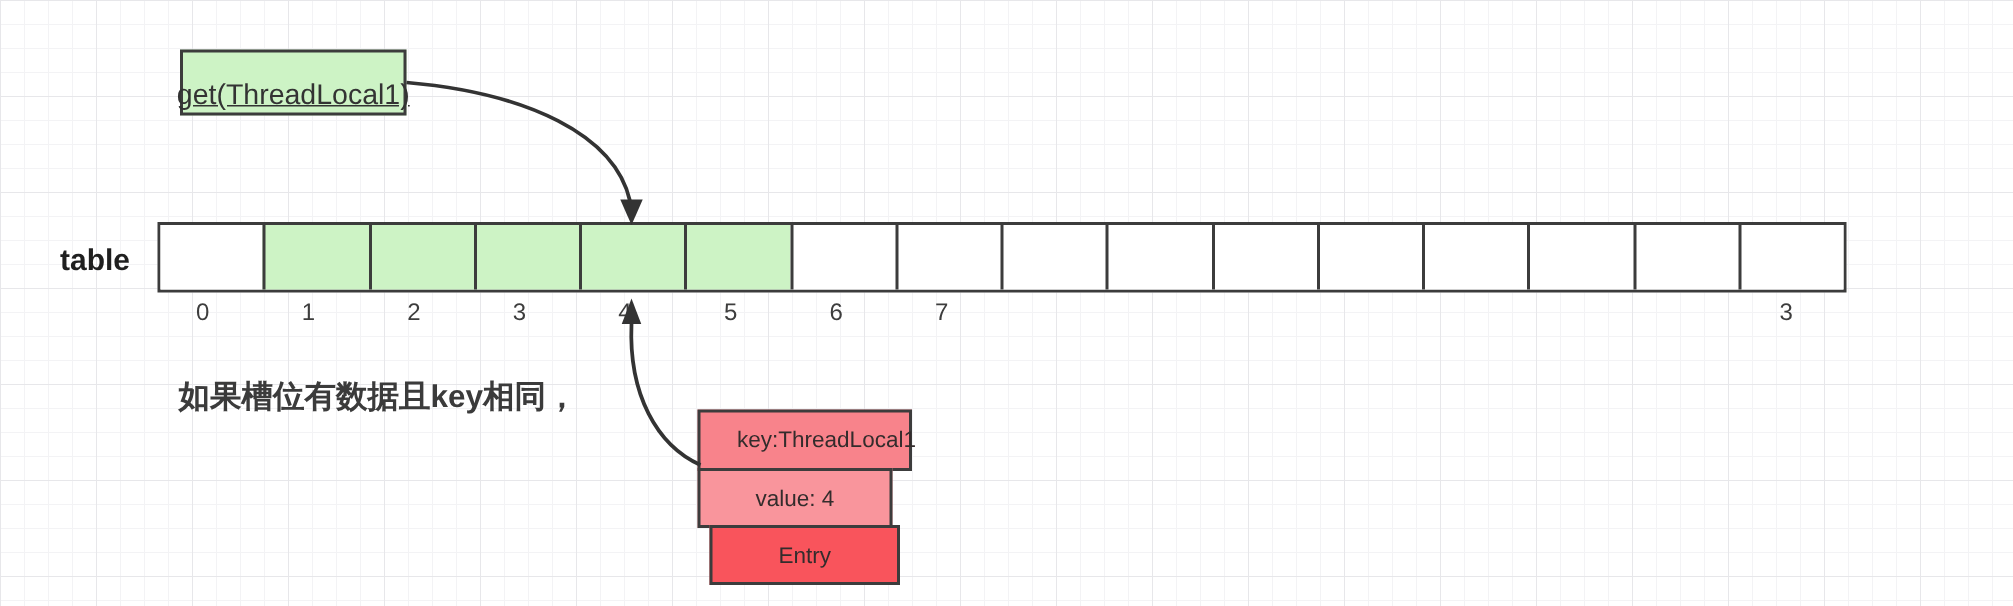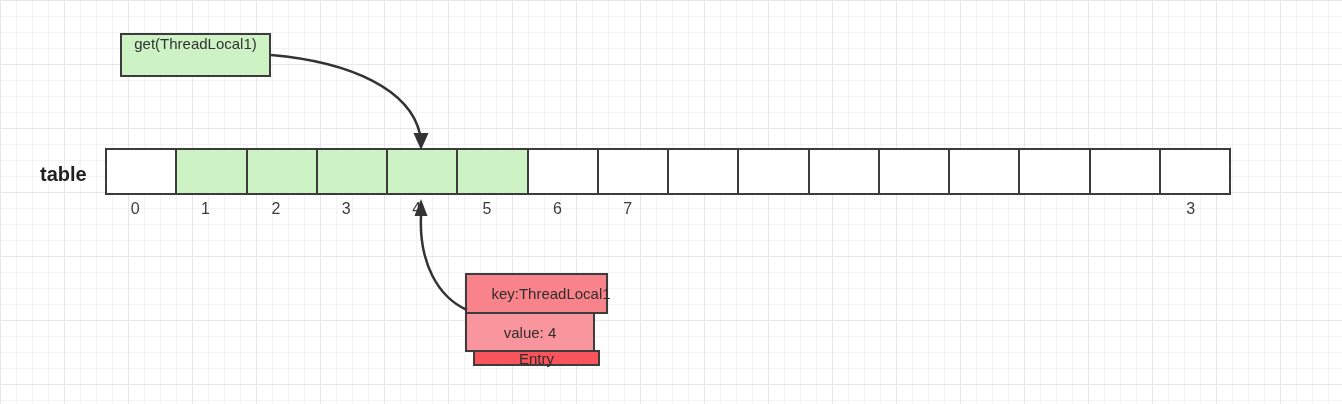--- a/index.html
+++ b/index.html
@@ -22,23 +22,24 @@
     color: #333;
   }
   .abs { position: absolute; }
 
   .call-box {
     left: 120px; top: 33px;
     width: 151px; height: 44px;
     background: var(--green, #cdf3c5);
     border: 2px solid var(--border, #3c3c3c);
     box-sizing: border-box;
-    display: flex; align-items: flex-start; justify-content: center;
-    font-size: 15px; color: #333;
+    display: flex; align-items: flex-end; justify-content: center;
+    font-size: 19px; color: #333;
     z-index: 2;
+    text-decoration: underline;
   }
 
   .table-name {
     left: 40px; top: 163px;
     font-size: 20px; font-weight: bold; color: #1f1f1f;
     z-index: 2;
   }
 
   .hash-cells {
     left: 105px; top: 148px;
@@ -84,21 +85,21 @@
 
   .entry-box {
     border: 2px solid var(--border, #3c3c3c);
     box-sizing: border-box;
     display: flex; align-items: center; justify-content: center;
     font-size: 15px; color: #332c2c;
     z-index: 2;
   }
   .entry-key   { left: 465px; top: 273px; width: 143px; height: 41px; background: var(--pink,  #f8838b); padding-left: 29px; }
   .entry-value { left: 465px; top: 312px; width: 130px; height: 40px; background: var(--pink2, #f9959c); }
-  .entry-type  { left: 473px; top: 350px; width: 127px; height: 16px; background: var(--red,   #f9545c); }
+  .entry-type  { left: 473px; top: 350px; width: 127px; height: 40px; background: var(--red,   #f9545c); }
 
   .arrow-layer {
     left: 0; top: 0;
     width: 1342px; height: 404px;
     pointer-events: none;
     z-index: 3;
   }
 </style>
 </head>
 <body style="--green: #cdf3c5; --pink: #f8838b; --pink2: #f9959c; --red: #f9545c; --border: #3c3c3c;">
@@ -141,20 +142,21 @@
     <div class="cell-label"></div>
     <div class="cell-label"></div>
     <div class="cell-label"></div>
     <div class="cell-label"></div>
     <div class="cell-label"></div>
     <div class="cell-label"></div>
     <div class="cell-label">3</div>
   </div>
 
 <div class="abs annotation">
+  <div>如果槽位有数据且key相同，</div>
 </div>
 
 <div class="abs entry-box entry-key">
   <span>key:ThreadLocal1</span>
 </div>
 <div class="abs entry-box entry-value">
   <span>value: 4</span>
 </div>
 <div class="abs entry-box entry-type">
   <span>Entry</span>

